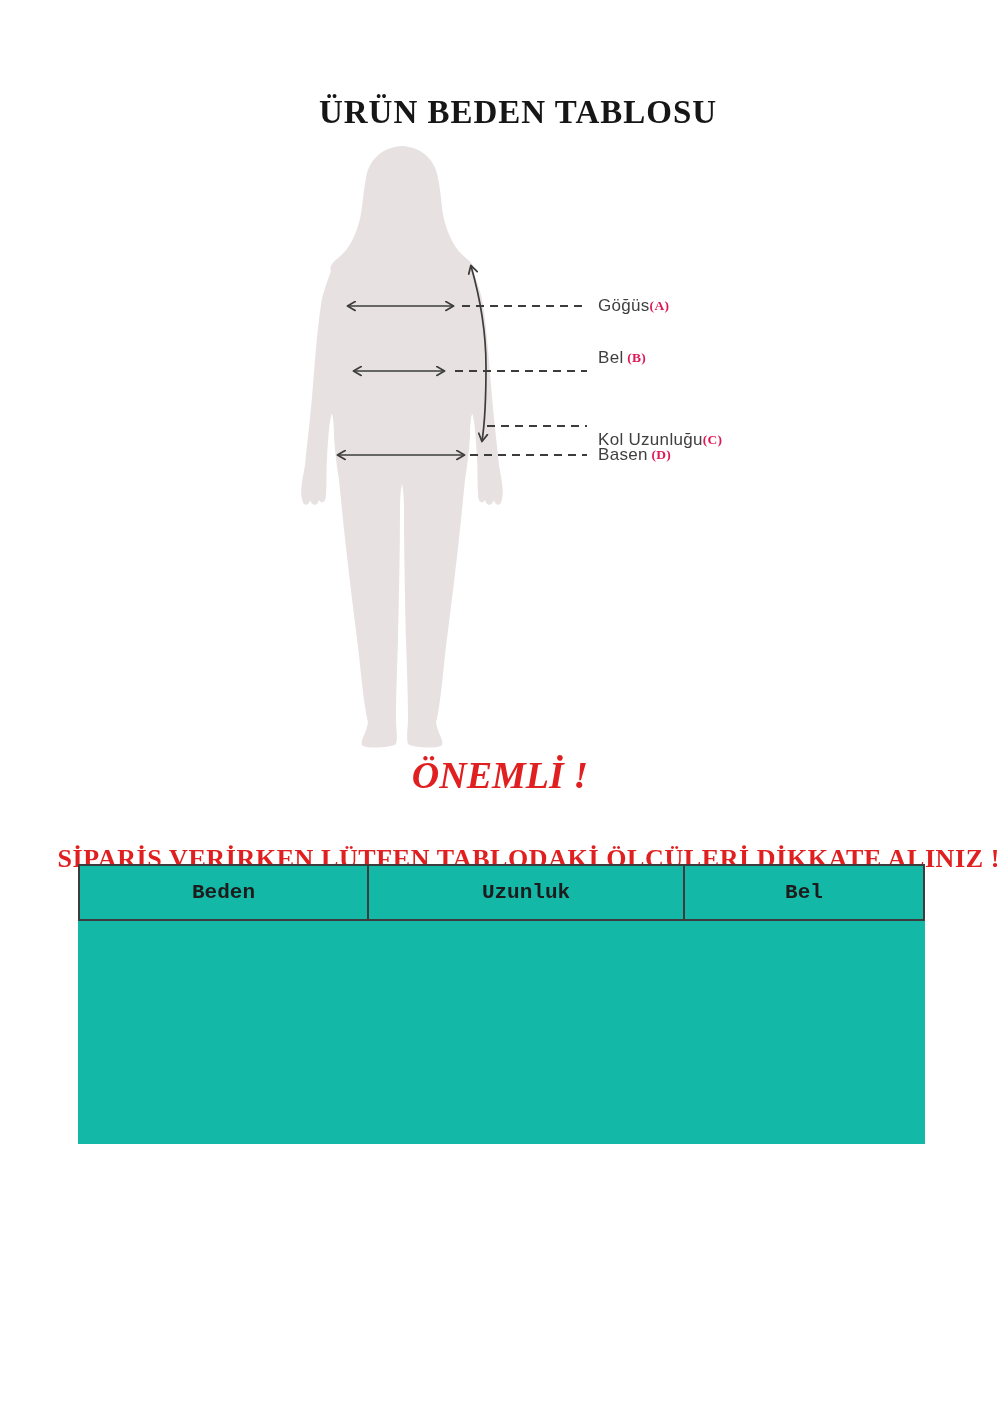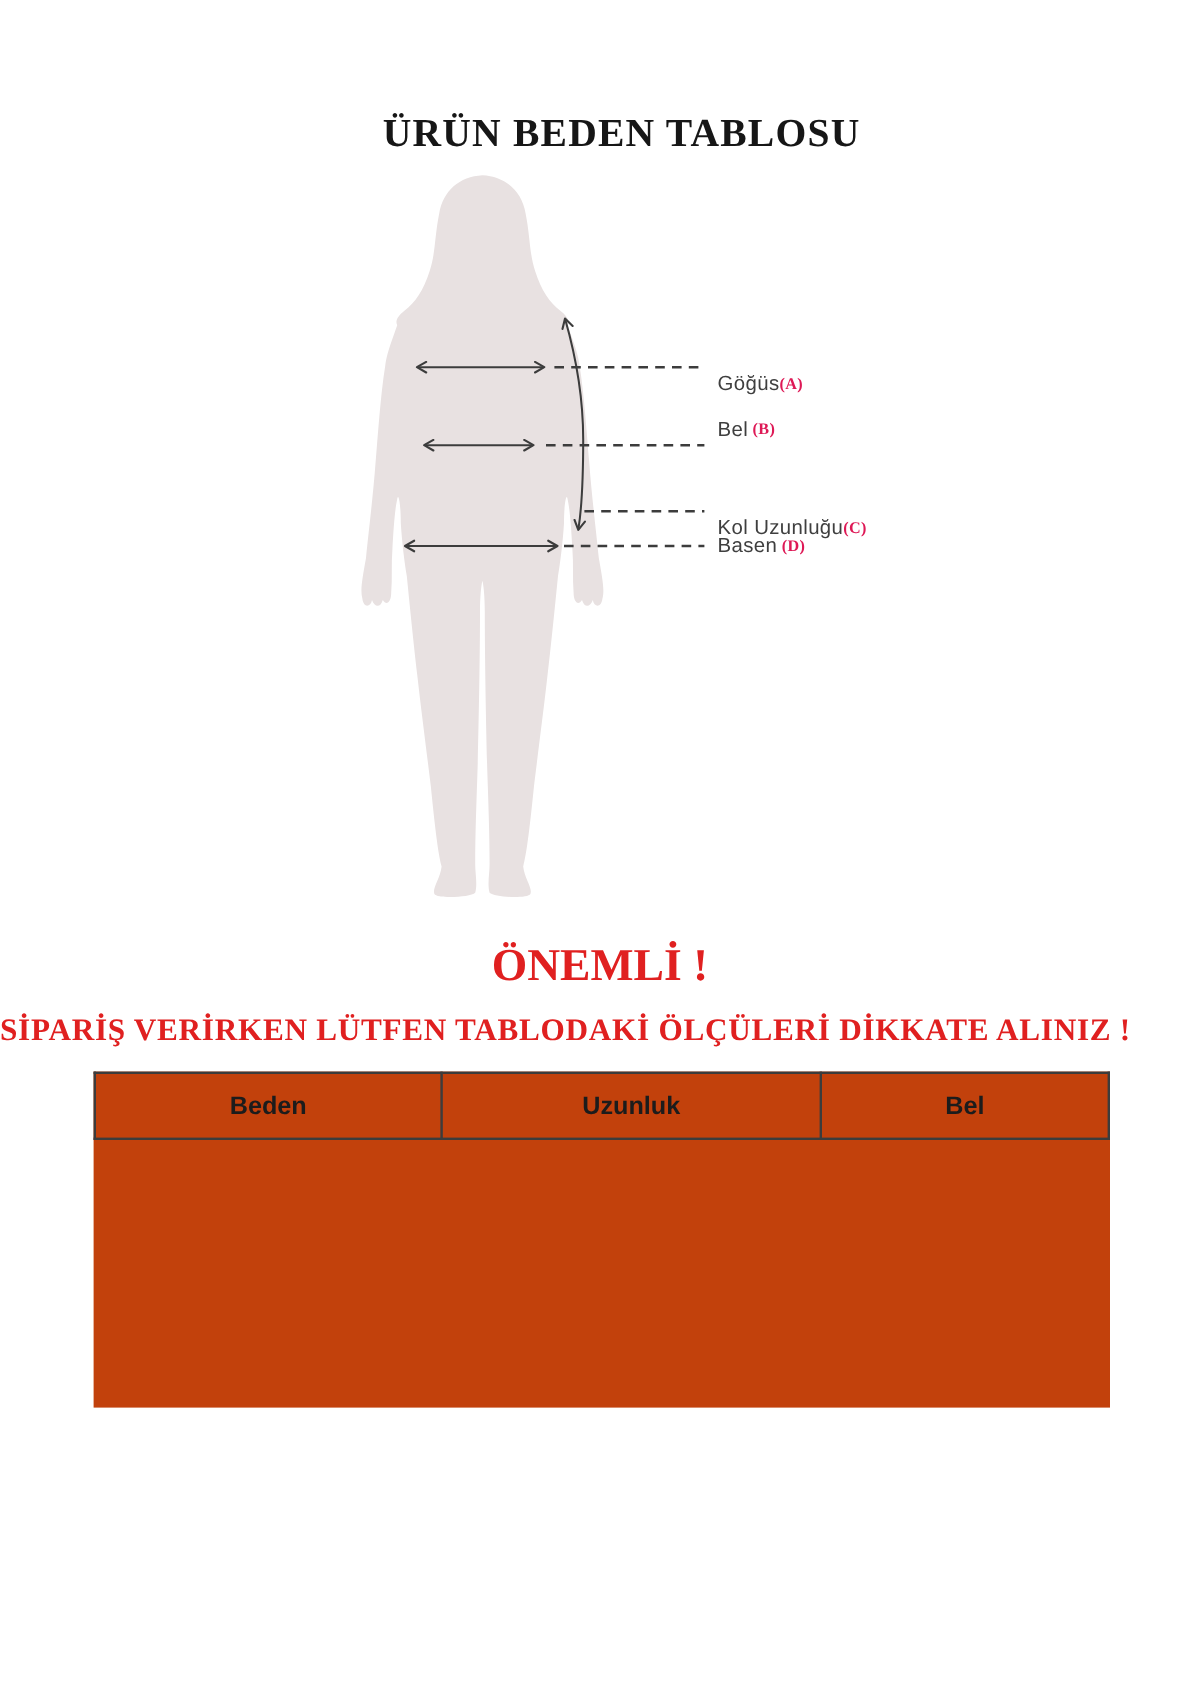--- a/index.html
+++ b/index.html
@@ -17,33 +17,33 @@
     position:absolute;left:598px;transform:translateY(-50%);
     font-size:17px;color:#3f3f3f;white-space:nowrap;z-index:2;
     letter-spacing:0.3px;
   }
   .fig-label .letter{
     font-family:"Liberation Serif",serif;font-weight:bold;font-size:13.5px;
     color:#de1956;position:relative;top:-1px;
   }
 
   .onemli{
-    position:absolute;top:783px;left:0;width:1000px;text-align:center;
+    position:absolute;top:753px;left:0;width:1000px;text-align:center;
     font-family:"Liberation Serif",serif;font-weight:bold;font-size:38px;
-    color:#e02020;margin:0;
+    color:#e02020;margin:0;font-style:italic;
   }
   .warning{
-    position:absolute;top:844px;left:0;width:1000px;text-align:left;
+    position:absolute;top:844px;left:0;width:1000px;text-align:right;
     font-family:"Liberation Serif",serif;font-weight:bold;font-size:26px;
     color:#e02020;letter-spacing:0.6px;white-space:nowrap;margin:0;
   }
 
   table.size-table{
-    position:absolute;left:78px;top:893px;width:845px;height:280px;
-    border-collapse:collapse;table-layout:fixed;z-index:2;background:#c2410c;
+    position:absolute;left:78px;top:864px;width:845px;height:280px;
+    border-collapse:collapse;table-layout:fixed;z-index:2;background:#14b8a6;font-family:Liberation Mono, monospace;
   }
   table.size-table th, table.size-table td{
     border:2px solid #3c3c3c;text-align:center;vertical-align:middle;
     color:#1c1c1c;padding:0;
   }
   table.size-table th{font-size:21px;font-weight:bold;height:53px;}
   table.size-table td{font-size:20px;font-weight:400;height:54px;}
 </style>
 </head>
 <body>
@@ -86,21 +86,21 @@
     </g>
 
     <g stroke="#3c3c3c" stroke-width="2" stroke-dasharray="8 6" fill="none">
       <line x1="462" y1="306" x2="587" y2="306"></line>
       <line x1="455" y1="371" x2="587" y2="371"></line>
       <line x1="487" y1="426" x2="587" y2="426"></line>
       <line x1="470" y1="455" x2="587" y2="455"></line>
     </g>
   </svg>
 
-  <div class="fig-label" style="top:320px">
+  <div class="fig-label" style="top:306px">
     <span>Göğüs</span><span class="letter">(A)</span>
   </div>
   <div class="fig-label" style="top:358px">
     <span>Bel</span><span class="letter">&nbsp;(B)</span>
   </div>
   <div class="fig-label" style="top:440px">
     <span>Kol Uzunluğu</span><span class="letter">(C)</span>
   </div>
   <div class="fig-label" style="top:455px">
     <span>Basen</span><span class="letter">&nbsp;(D)</span>

